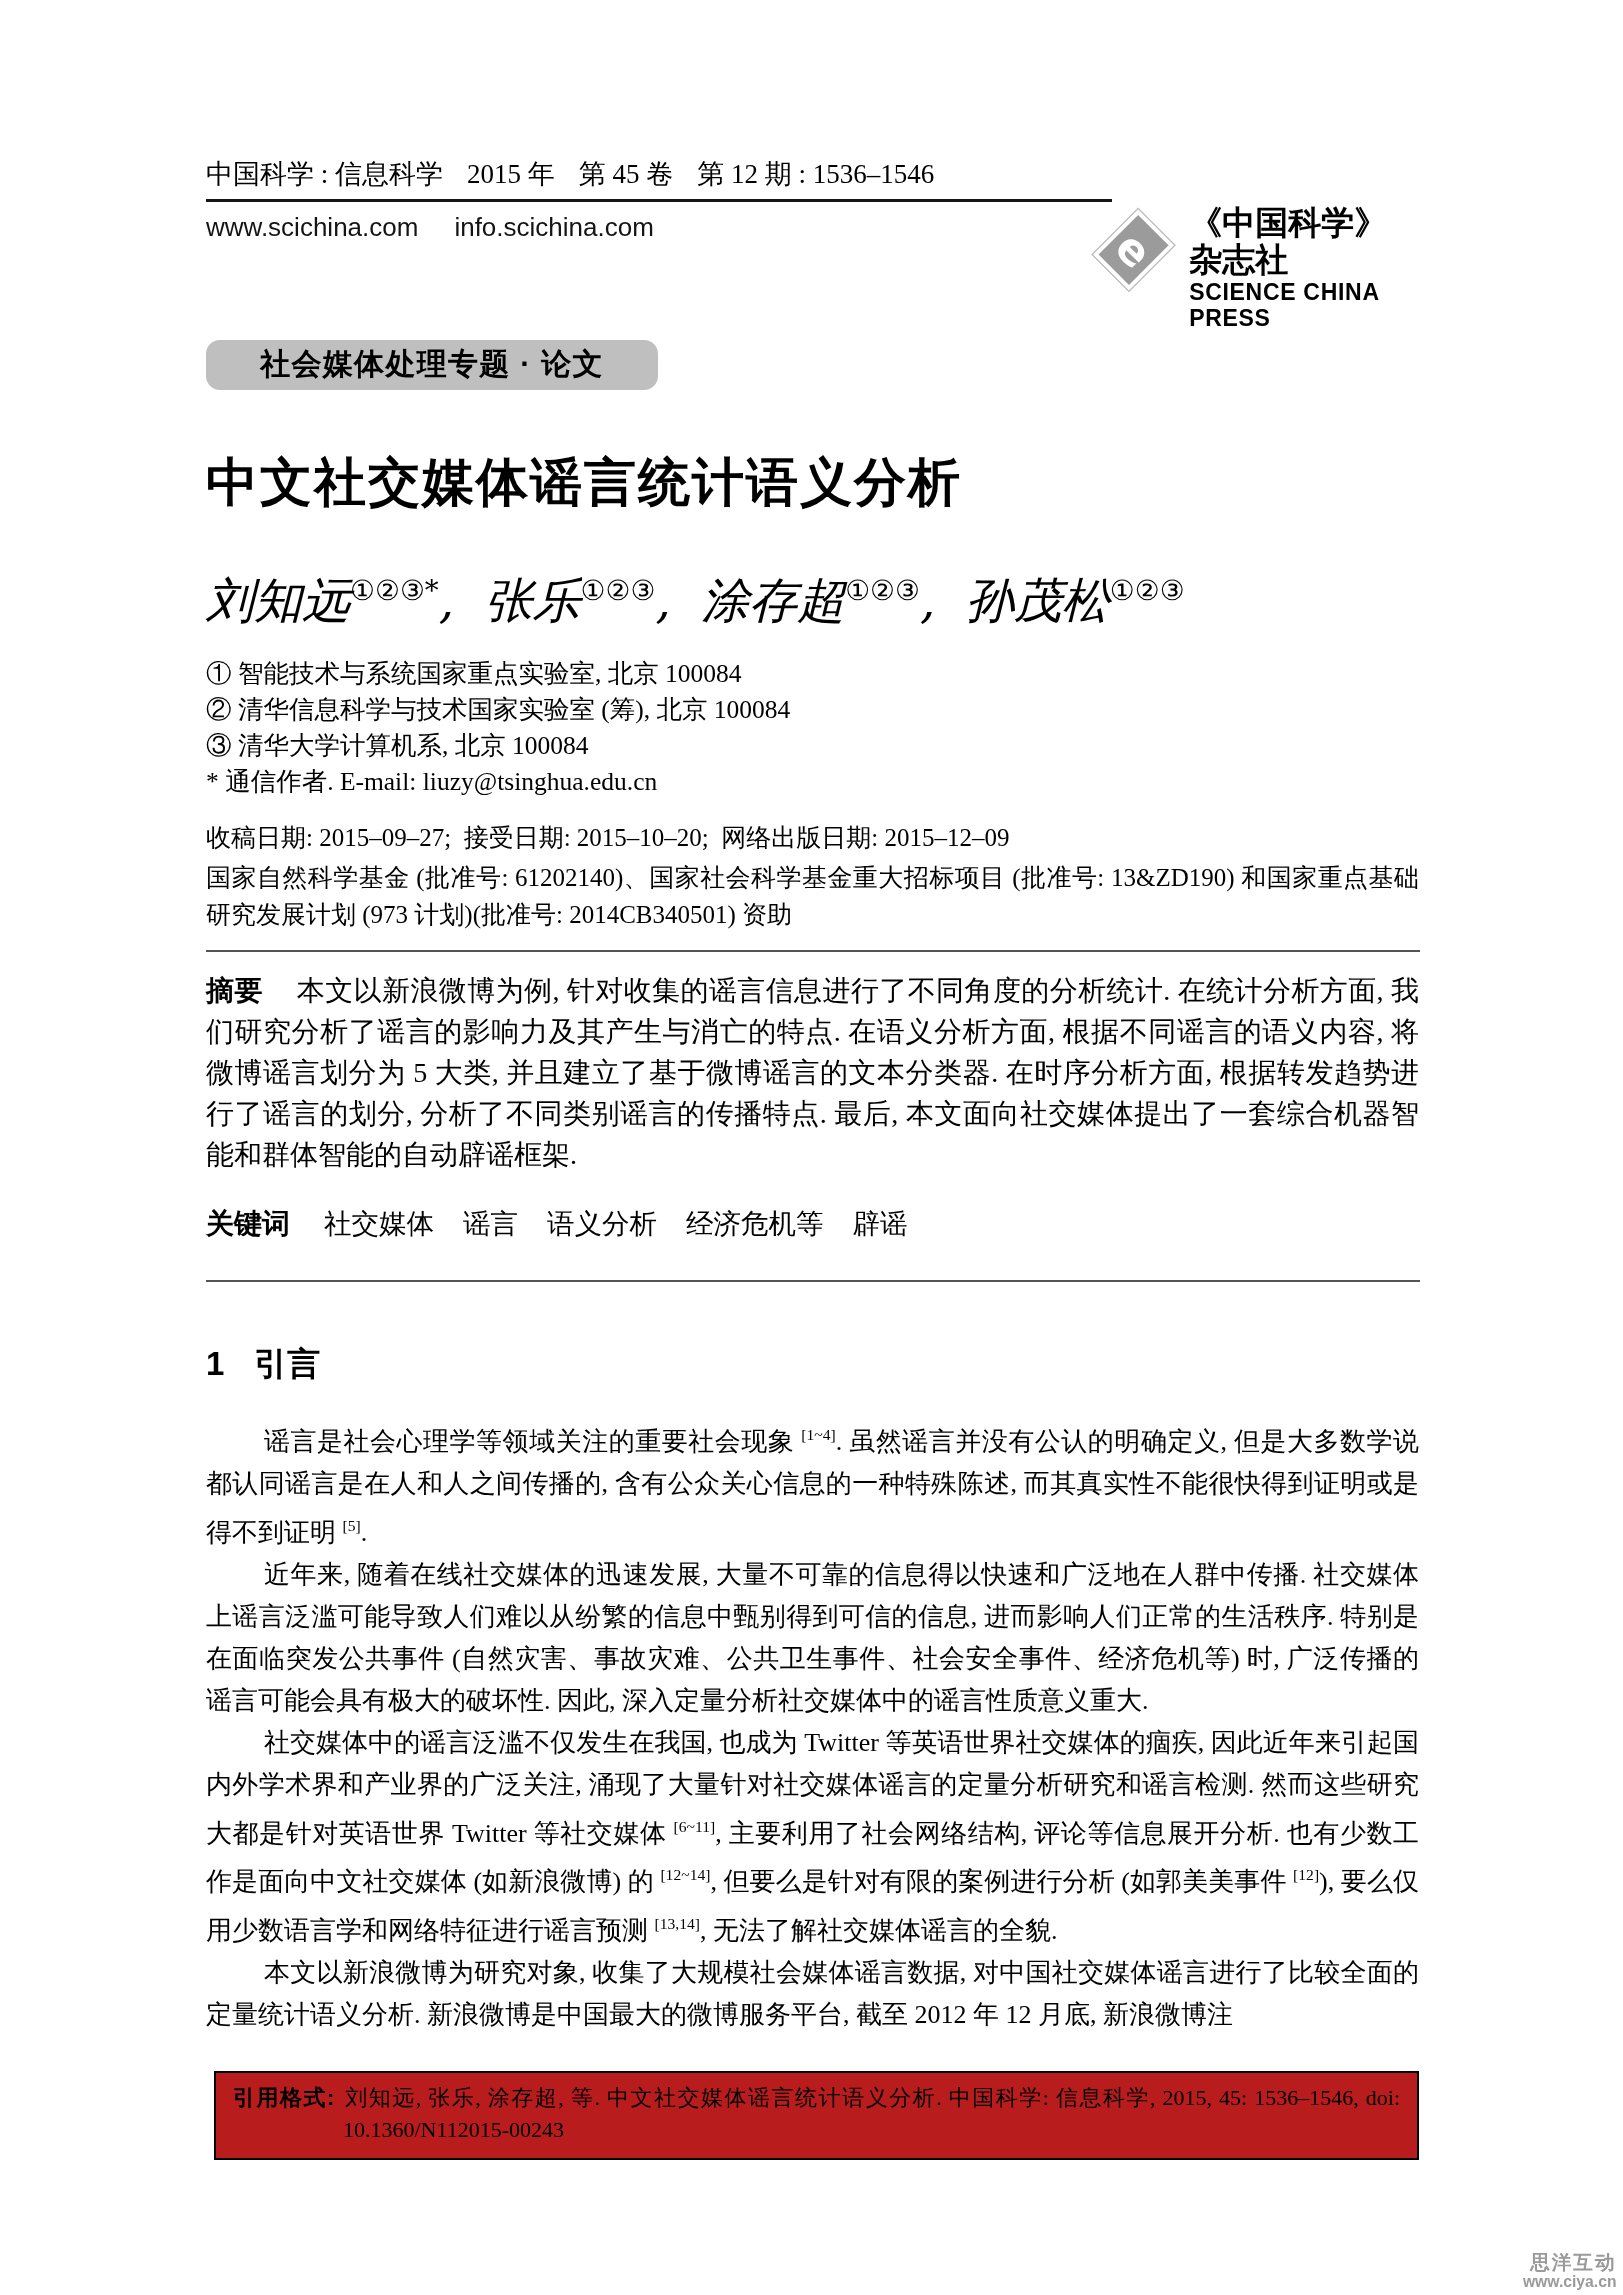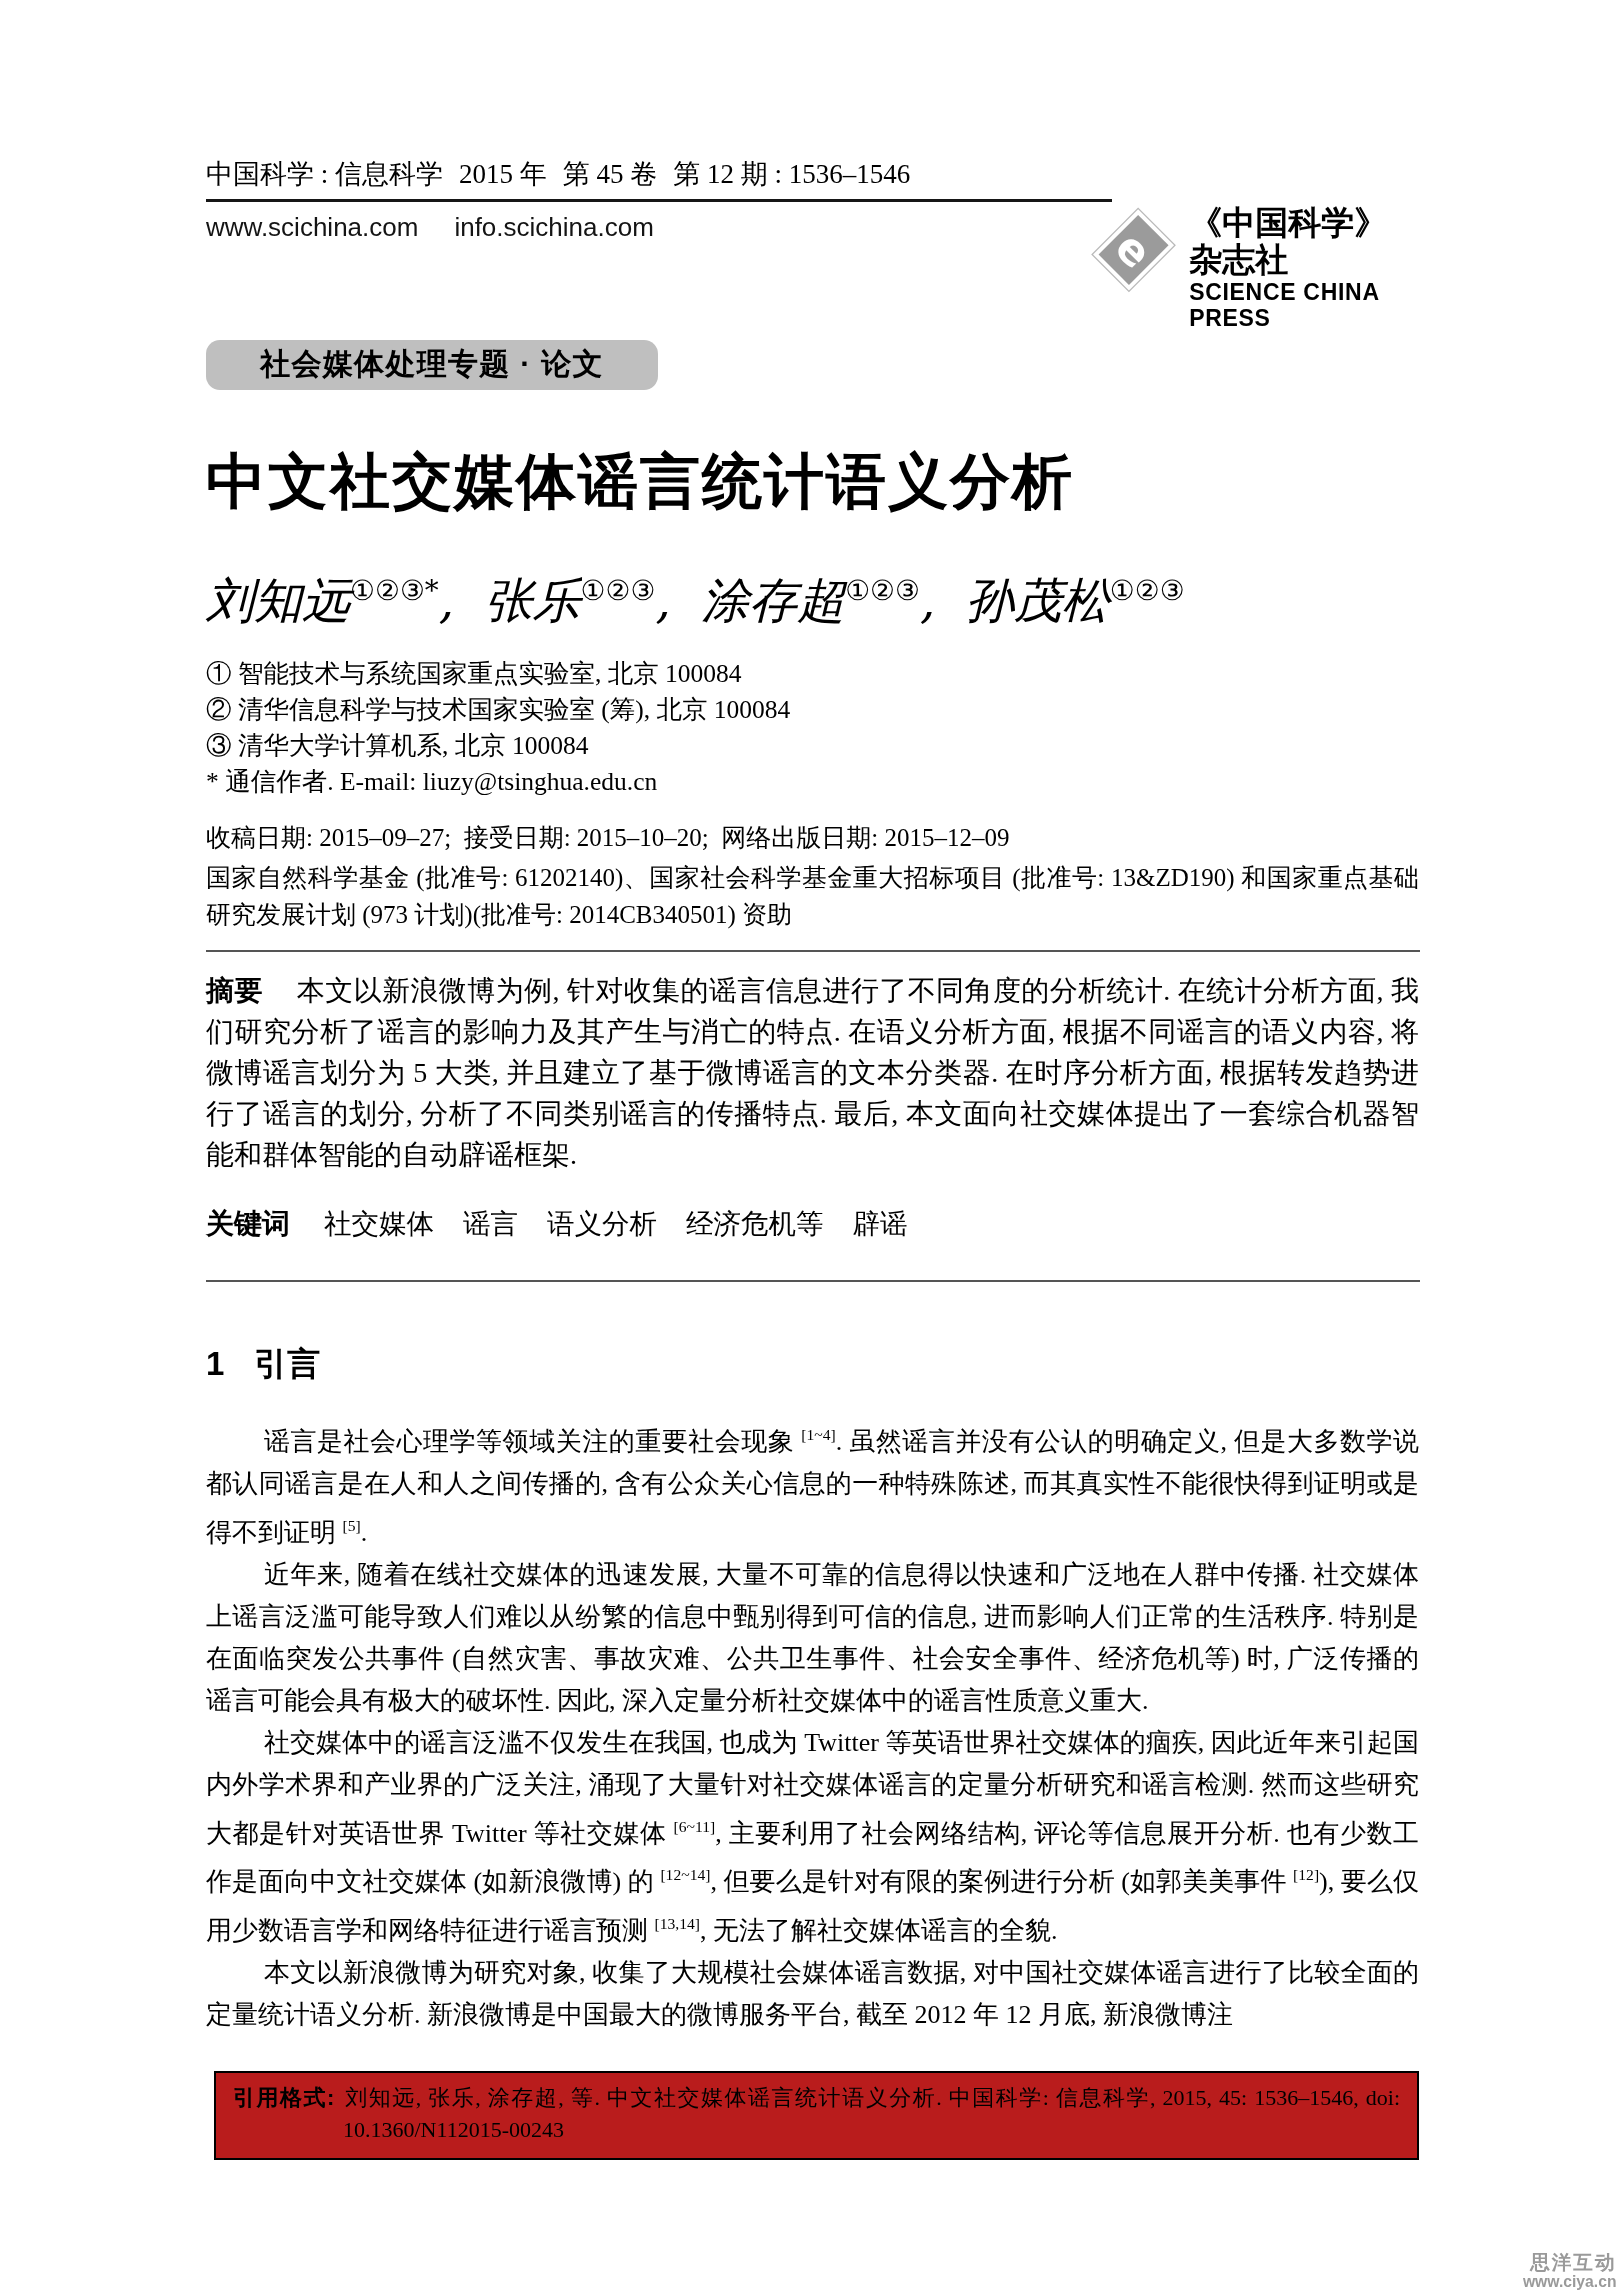--- a/index.html
+++ b/index.html
@@ -9,21 +9,21 @@
     background:#ffffff; color:#000;
     font-family:"Liberation Serif", serif;
     overflow:hidden;
   }
   .page { position:relative; width:1623px; height:2295px; }
   .content { margin:0 204px 0 206px; }
 
   
   .header-row { padding-top:158px; display:flex; justify-content:space-between; align-items:flex-start; }
   .header-left { width:906px; }
-  .journal-line { display:flex; align-items:baseline; gap:16px; font-size:27px; line-height:33px; white-space:nowrap; }
+  .journal-line { display:flex; align-items:baseline; gap:24px; font-size:27px; line-height:33px; white-space:nowrap; }
   .header-rule { margin-top:7.9px; border-top:3.3px solid #161616; width:906px; }
   .websites { margin-top:10.5px; display:flex; gap:36px; font-family:"Liberation Sans", sans-serif; font-size:26px; line-height:31px; color:#141414; }
 
   .logo { display:flex; align-items:center; gap:22px; margin-top:2.6px; }
   .logo-diamond {
     width:56px; height:56px; background:#9b9b9b; transform:rotate(45deg);
     display:flex; align-items:center; justify-content:center; margin:9.2px 11.8px 0 0;
     box-shadow:0 0 0 3.9px #ffffff, 0 0 0 5.2px #b9b9b9;
   }
   .logo-e { transform:rotate(0deg); color:#ffffff; font-family:"DejaVu Sans", sans-serif; font-weight:900; font-size:43px; line-height:43px; }
@@ -32,21 +32,21 @@
   .logo-text .en { font-size:23px; line-height:26px; font-weight:bold; font-family:"Liberation Sans", sans-serif; letter-spacing:0.7px; }
 
   
   .banner {
     margin-top:9.2px; width:452px; height:50px; background:#bfbfbf;
     display:flex; align-items:center; justify-content:center;
     font-family:"Liberation Sans", sans-serif; font-size:30px; font-weight:bold; letter-spacing:1.3px;border-radius:14px;
   }
 
   
-  .title { margin-top:56px; font-family:"Liberation Sans", sans-serif; font-weight:bold; font-size:60px; line-height:72px; letter-spacing:2px; }
+  .title { margin-top:56px; font-family:"Liberation Sans", sans-serif; font-weight:bold; font-size:52px; line-height:72px; letter-spacing:2px; }
   .authors { margin-top:50px; font-family:"DejaVu Serif", serif; font-style:italic; font-size:48px; line-height:46px; white-space:pre-wrap; }
   .authors sup { font-size:58%; font-style:normal; }
   .affils { margin-top:33px; font-size:25.5px; line-height:36px; }
   .dates { margin-top:21px; font-size:25px; line-height:33px; white-space:pre-wrap; }
   .funding { margin-top:5.2px; font-size:25px; line-height:37px; text-align:justify; }
 
   
   .hr { border-top:2.6px solid #555; width:1214px; }
   .hr-1 { margin-top:17px; }
   .hr-2 { margin-top:38px; }

